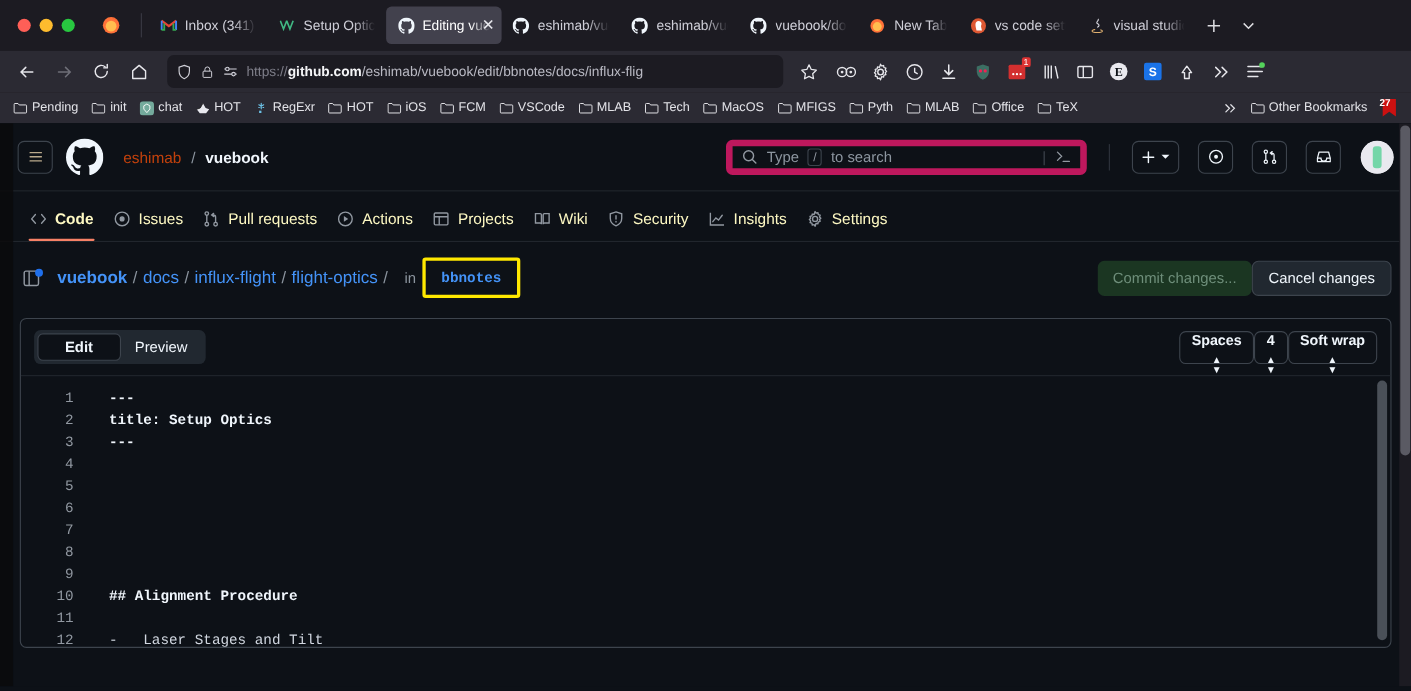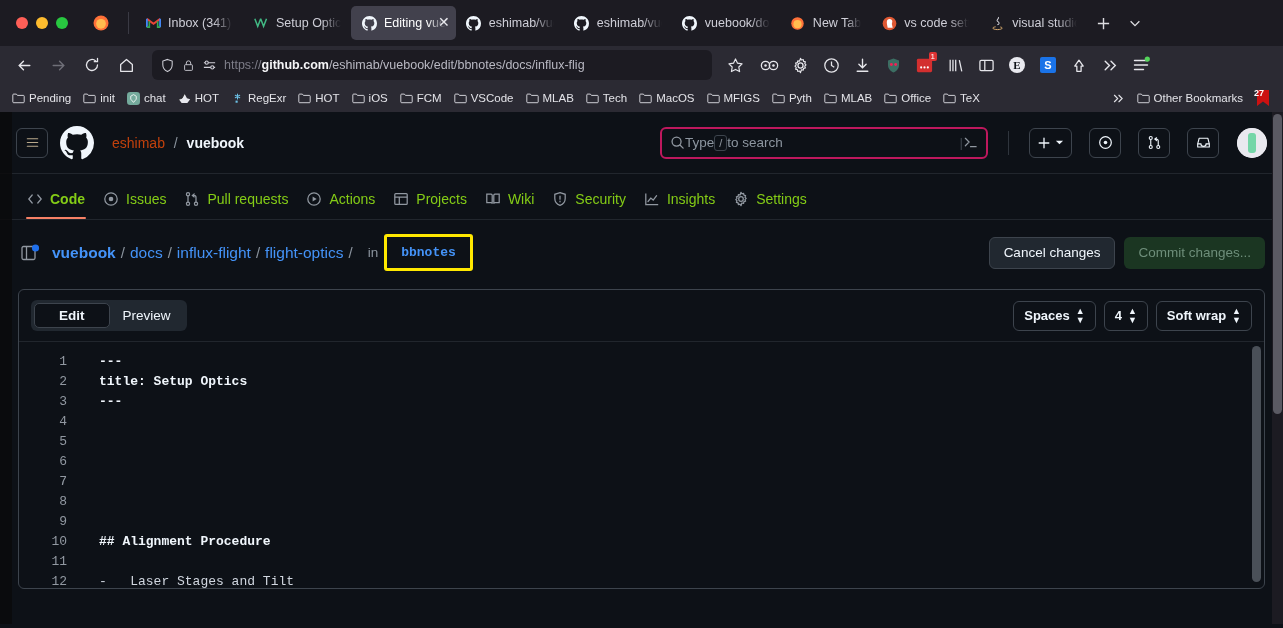--- a/index.html
+++ b/index.html
@@ -73,32 +73,32 @@
   .gh { background: #0d1117; height: 512px; position: relative; overflow: hidden; }
   .gh-header { height: 62px; display: flex; align-items: center; padding: 0 16px; gap: 10px; border-bottom: 1px solid #21262d; }
   .hamburger { width: 32px; height: 30px; border: 1px solid #3d444d; border-radius: 6px; display: flex; align-items: center; justify-content: center; }
   .ghlogo { width: 34px; height: 34px; margin-left: 2px; }
   .repopath { font-size: 14px; color: #f0f6fc; margin-left: 8px; white-space: nowrap; }
   .repopath .owner { color: #c2410c; font-weight: 400; }
   .repopath .slash { color: #8b949e; margin: 0 5px; }
   .repopath .name { font-weight: 700; }
   .hdr-spacer { flex: 1; }
   .searchbox {
-    width: 328px; height: 32px; border: 2px solid #be185d; border-radius: 6px;
-    display: flex; align-items: center; padding: 0 8px; gap: 0; color: #8d96a0; font-size: 13.5px;
+    width: 328px; height: 32px; border: 6px solid #be185d; border-radius: 6px;
+    display: flex; align-items: center; padding: 0 8px; gap: 8px; color: #8d96a0; font-size: 13.5px;
   }
   .slashkey { border: 1px solid #3d444d; border-radius: 3px; padding: 0px 4px; font-size: 11px; color: #9198a1; line-height: 14px; }
   .search-spacer { flex: 1; }
   .hdr-divider { width: 1px; height: 24px; background: #2f353d; margin: 0 10px; }
   .iconbtn { height: 30px; min-width: 32px; border: 1px solid #3d444d; border-radius: 6px; display: flex; align-items: center; justify-content: center; gap: 4px; color: #f0f6fc; padding: 0 7px; }
   .avatar { width: 30px; height: 30px; border-radius: 50%; background: #e8e8ee; margin-left: 8px; display:flex; align-items:center; justify-content:center; overflow:hidden; }
 
   
   .reponav { height: 46px; display: flex; align-items: flex-end; padding: 0 18px; gap: 2px; border-bottom: 1px solid #21262d; position: relative; }
-  .rnav { display: flex; align-items: center; gap: 7px; padding: 0 9px 12px; color: #84cc16; font-size: 14px; position: relative; white-space: nowrap; }
+  .rnav { display: flex; align-items: center; gap: 7px; padding: 0 9px 12px; color: #fef9c3; font-size: 14px; position: relative; white-space: nowrap; }
   .rnav .ic { color: #9198a1; display: flex; align-items: center; }
   .rnav.sel { font-weight: 600; }
   .rnav.sel::after { content:""; position: absolute; left: 8px; right: 8px; bottom: 0; height: 2px; background: #f78166; border-radius: 2px; }
 
   
   .pathrow { display: flex; align-items: center; padding: 14px 18px 0; gap: 0; }
   .filepath-ic { width: 24px; height: 24px; display:flex; align-items:center; justify-content:center; margin-right: 10px; position: relative; }
   .crumb { font-size: 15.5px; color: #4493f8; font-weight: 600; white-space: nowrap; }
   .crumb.plain { font-weight: 400; }
   .crumbsep { color: #8b949e; margin: 0 5px; font-size: 15px; }
@@ -121,21 +121,21 @@
   .btn.cancel { background: #212830; color: #f0f6fc; border: 1px solid #3d444d; }
   .btn.commit { background: #1b3622; color: #6e8e7a; margin-left: 9px; }
 
   
   .editor-card { margin: 18px 18px 0; border: 1px solid #3d444d; border-radius: 6px; overflow: hidden; height: 300px; position: relative; background: #0d1117; }
   .editor-toolbar { height: 52px; display: flex; align-items: center; padding: 0 12px; border-bottom: 1px solid #21262d; }
   .seg { display: flex; background: #212830; border-radius: 6px; padding: 3px; }
   .seg-item { padding: 5px 13px; font-size: 13.5px; color: #f0f6fc; border-radius: 5px; }
   .seg-item.on { background: #0d1117; border: 1px solid #3d444d; font-weight: 600; padding: 4px 24px; }
   .tb-spacer { flex: 1; }
-  .selbtn { height: 30px; border: 1px solid #3d444d; border-radius: 6px; display: flex; align-items: center; gap: 6px; padding: 0 10px; color: #f0f6fc; font-size: 13px; margin-left: 8px; font-weight: 600; }
+  .selbtn { height: 30px; border: 1px solid #3d444d; border-radius: 6px; display: flex; align-items: center; gap: 6px; padding: 0 10px; color: #f0f6fc; font-size: 13px; font-weight: 600; flex-direction: column; }
   .caret2 { font-size: 9px; line-height: 9px; display:flex; flex-direction:column; color:#f0f6fc; }
 
   .code-area { position: relative; height: 248px; overflow: hidden; display: flex; font-family: "Liberation Mono", monospace; font-size: 13px; }
   .gutter { width: 62px; text-align: right; padding: 10px 14px 0 0; color: #9198a1; flex-shrink: 0; }
   .gutter div { height: 20px; line-height: 20px; }
   .codelines { padding: 10px 0 0 18px; flex: 1; color: #f0f6fc; }
   .codelines div { height: 20px; line-height: 20px; white-space: pre; }
   .cl-bold { font-weight: 700; }
   .cl-dim { color: #d1d7e0; }
 
@@ -720,22 +720,22 @@
         <span class="crumb plain">influx-flight</span>
         <span class="crumbsep">/</span>
         <span class="crumb plain">flight-optics</span>
         <span class="crumbsep">/</span>
       </div>
     <span class="inword">in</span>
     <div class="branch-hl">
       <span class="branch-name">bbnotes</span>
     </div>
     <div class="pathrow-spacer"></div>
+    <div class="btn commit">Commit changes...</div>
     <div class="btn cancel">Cancel changes</div>
-    <div class="btn commit">Commit changes...</div>
   </div>
 
   <div class="editor-card">
     <div class="editor-toolbar">
       <div class="seg">
         <div class="seg-item on">Edit</div>
         <div class="seg-item">Preview</div>
       </div>
       <div class="tb-spacer"></div>
       <div class="selbtn">

